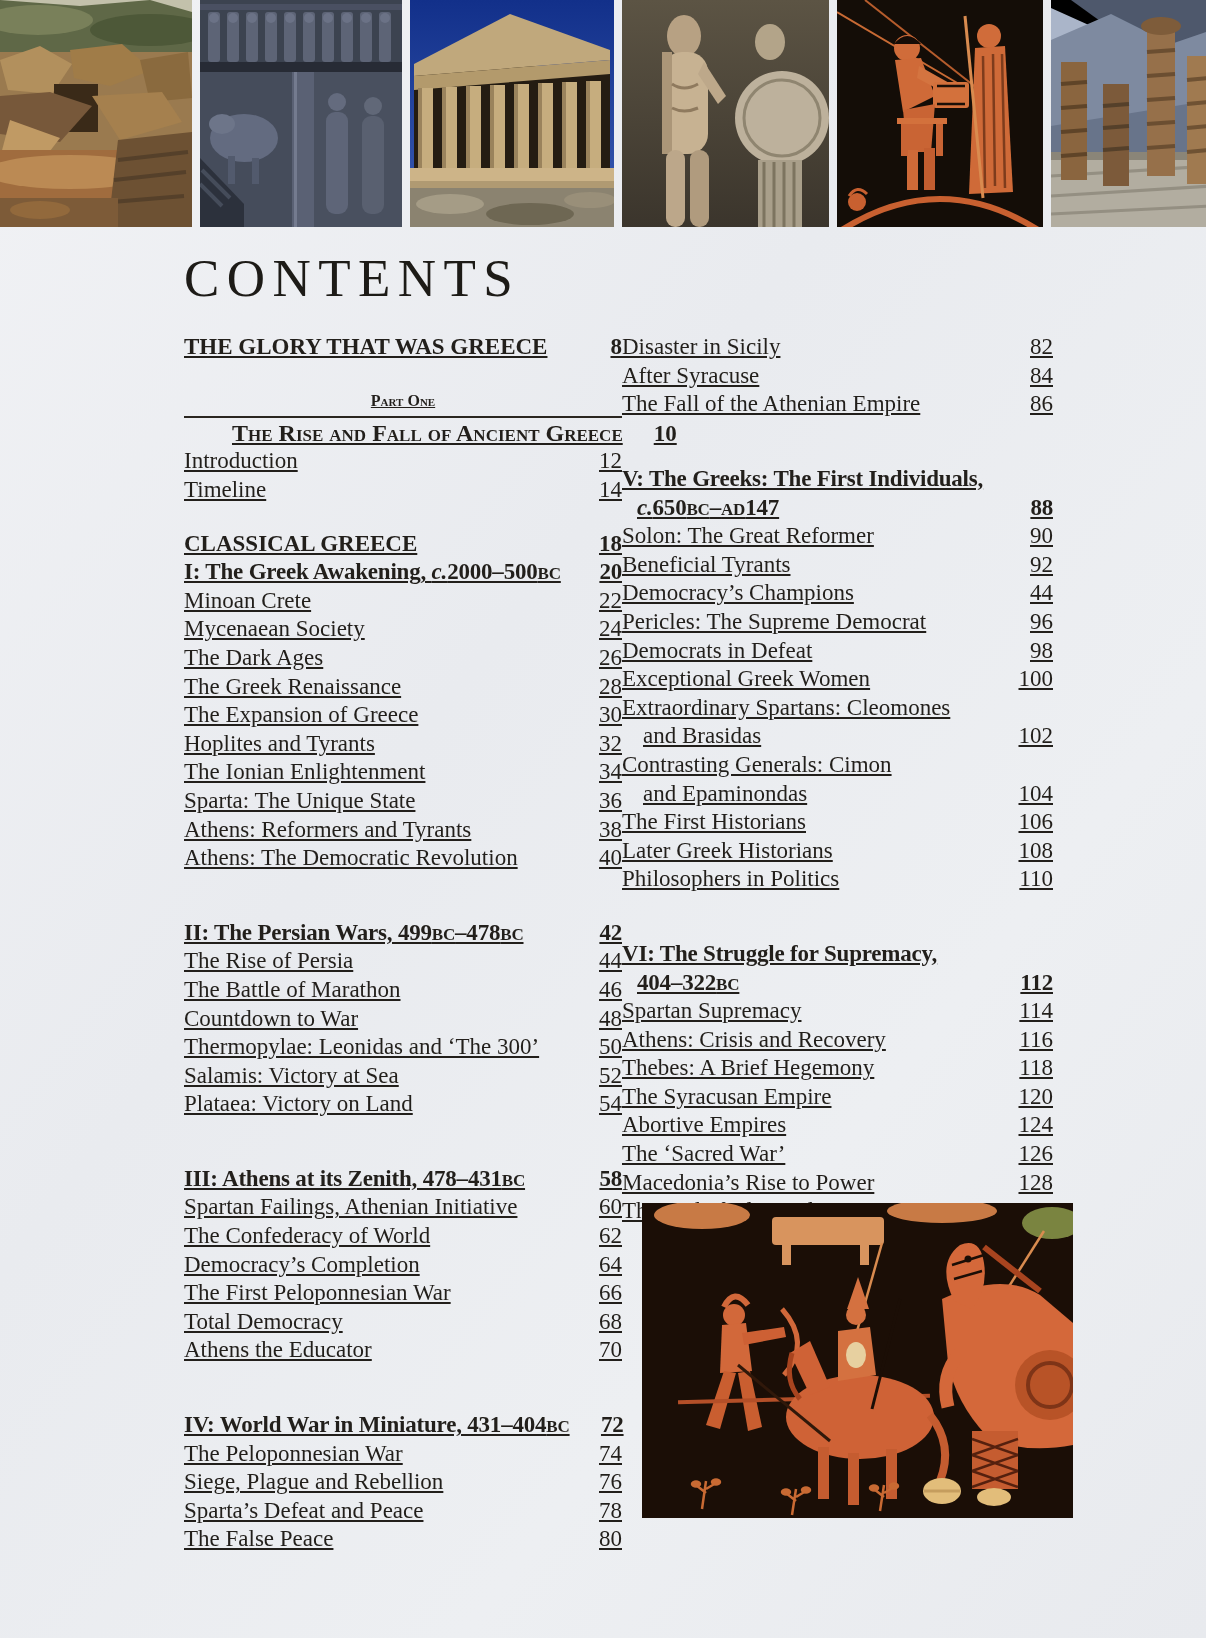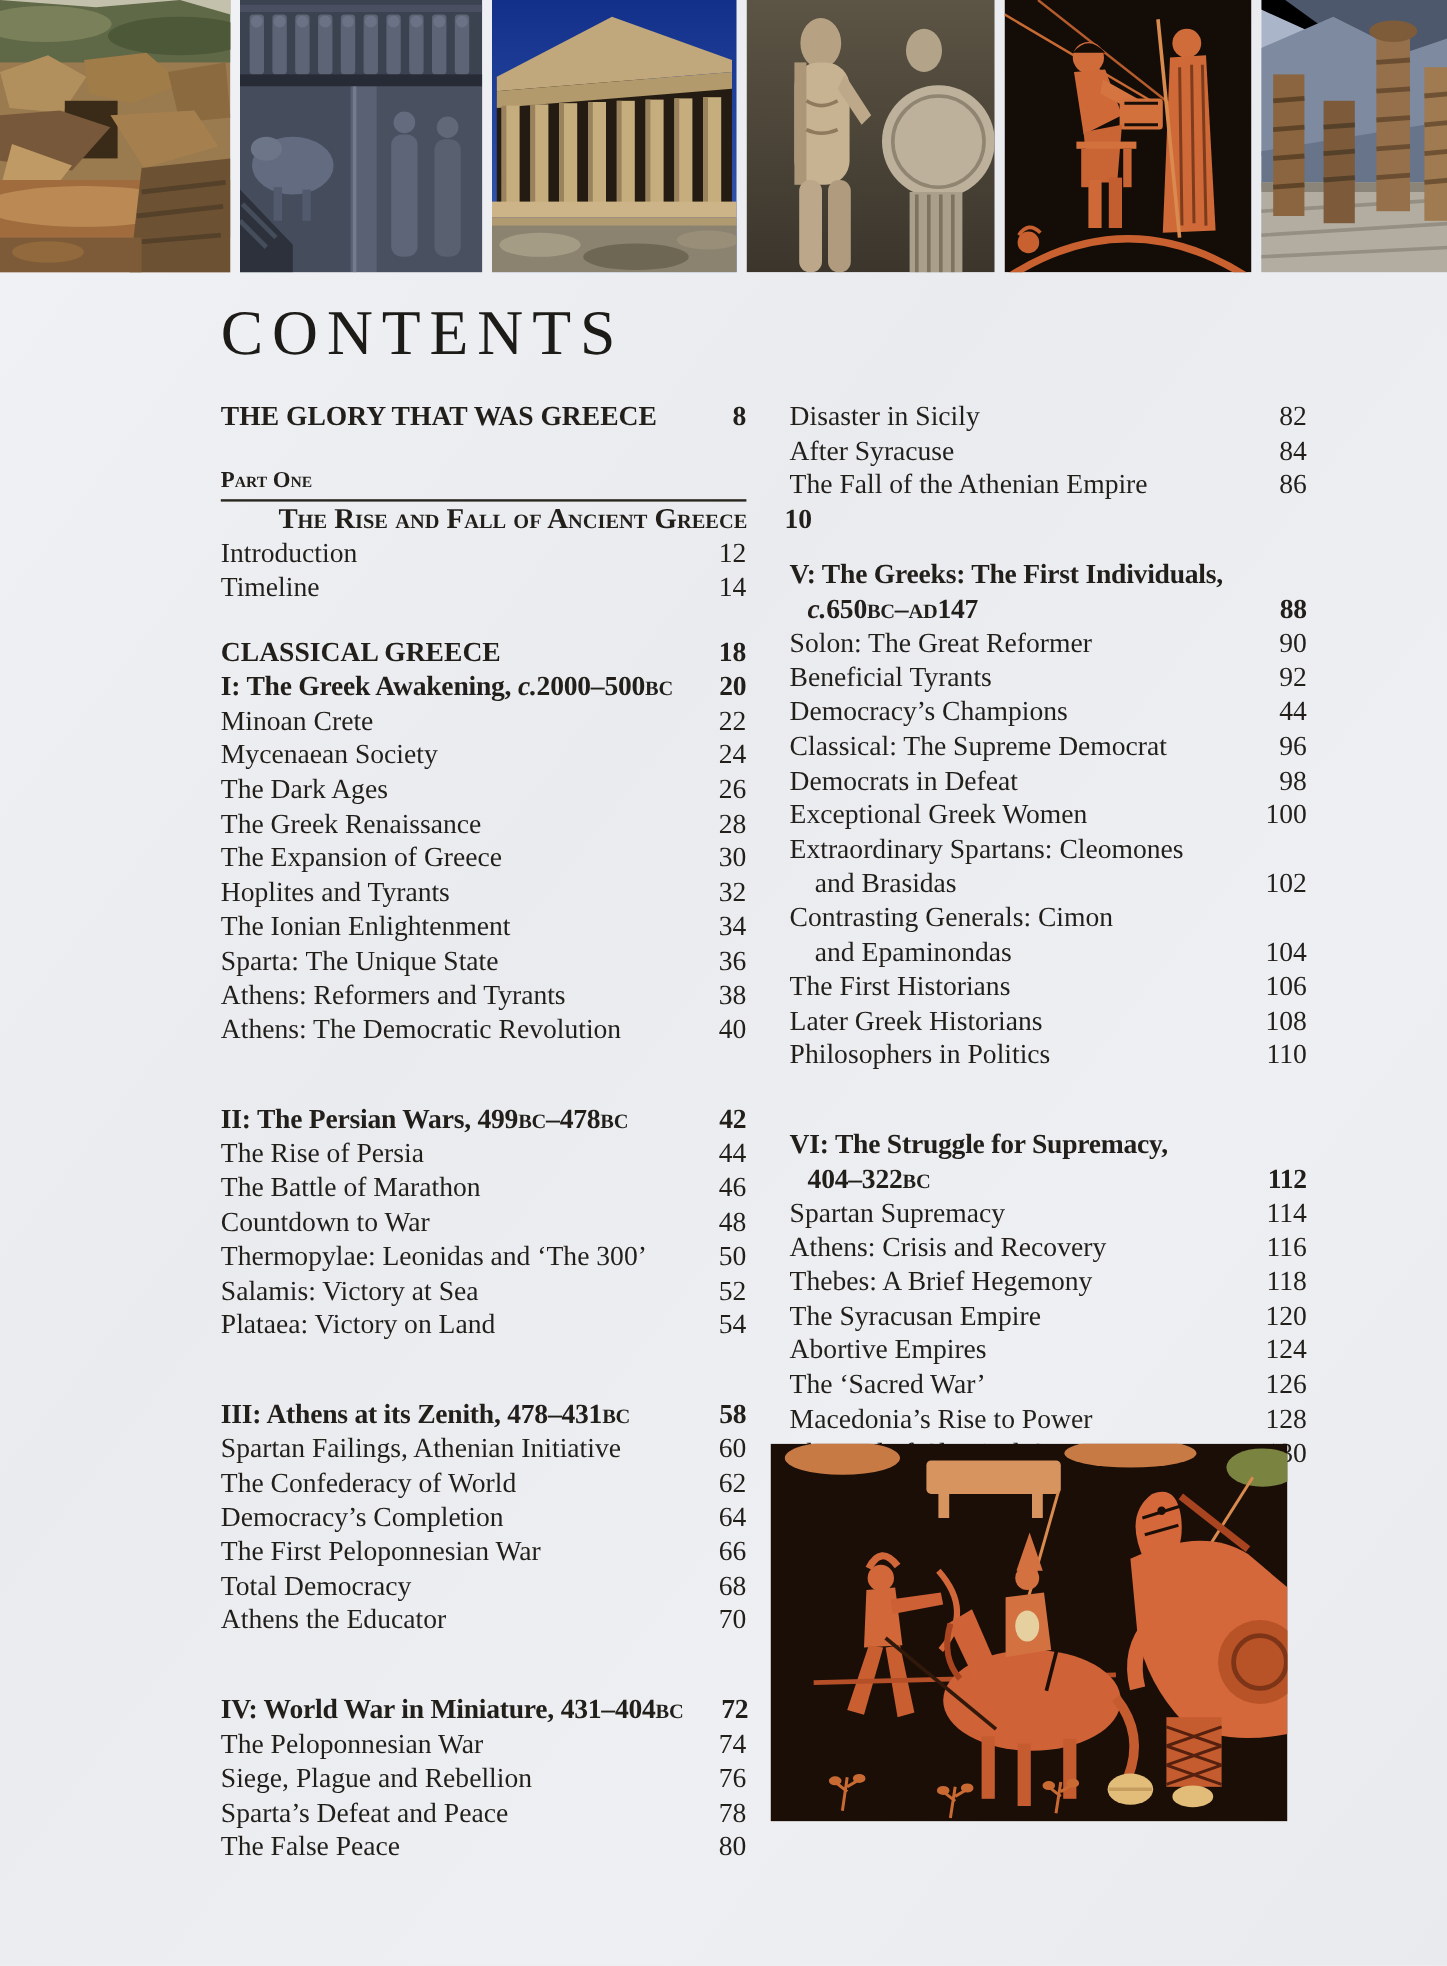--- a/index.html
+++ b/index.html
@@ -19,37 +19,37 @@
   }
   .photo{height:227px;flex:0 0 auto;overflow:hidden;position:relative;}
   .photo svg{display:block;width:100%;height:100%;}
   .p1{width:192px}.p2{width:202px}.p3{width:204px}.p4{width:207px}.p5{width:206px}.p6{width:161px}
   
   .content{position:absolute;left:184px;top:250px;width:905px;color:#221f1b;}
   .title{
     font-size:53px;font-weight:400;letter-spacing:.14em;
     line-height:1.08;margin:0 0 26px 0;color:#1d1b17;
   }
-  .cols{display:flex;gap:36px;align-items:flex-start;}
+  .cols{display:flex;align-items:flex-start;text-decoration:underline;}
   .col{display:flex;flex-direction:column;}
   .col-left{width:438px;}
   .col-right{width:431px;}
   .row{display:flex;align-items:baseline;height:28.6px;line-height:28.6px;font-size:23px;}
   .lbl{flex:1 1 auto;white-space:nowrap;overflow:visible;}
   .pg{flex:0 0 54px;width:54px;text-align:right;}
   .caps .lbl,.caps .pg{font-weight:700;}
   .section .lbl,.section .pg{font-weight:700;letter-spacing:-0.2px;}
   .smallcaps .lbl{font-variant:small-caps;font-weight:700;font-size:24px;margin-left:48px;}
   .smallcaps .pg{font-weight:700;}
   .sc{font-size:.74em;margin-top:48px;}
   .cit{font-style:italic;}
   .indent{padding-left:15px;}
   .indent2{padding-left:21px;}
-  .part{height:27px;line-height:27px;font-variant:small-caps;
-        font-weight:700;font-size:19px;}
+  .part{height:27px;line-height:27px;text-align:center;font-variant:small-caps;
+        font-weight:700;font-size:16px;}
   .rule{height:2px;background:#2a2620;margin:2px 0 1px 0;}
   .sp-sm{height:25px;flex:0 0 auto;}
   .sp-lg{height:46px;flex:0 0 auto;}
   
   .footer-img{position:absolute;left:642px;top:1203px;width:431px;height:315px;overflow:hidden;}
   .footer-img svg{display:block;width:100%;height:100%;}
 </style>
 </head>
 <body>
 
@@ -423,21 +423,21 @@
           </div>
           <div class="row ">
             <span class="lbl">Beneficial Tyrants</span>
             <span class="pg">92</span>
           </div>
           <div class="row ">
             <span class="lbl">Democracy’s Champions</span>
             <span class="pg">44</span>
           </div>
           <div class="row ">
-            <span class="lbl">Classical: The Supreme Democrat</span>
+            <span class="lbl">Pericles: The Supreme Democrat</span>
             <span class="pg">96</span>
           </div>
           <div class="row ">
             <span class="lbl">Democrats in Defeat</span>
             <span class="pg">98</span>
           </div>
           <div class="row ">
             <span class="lbl">Exceptional Greek Women</span>
             <span class="pg">100</span>
           </div>

